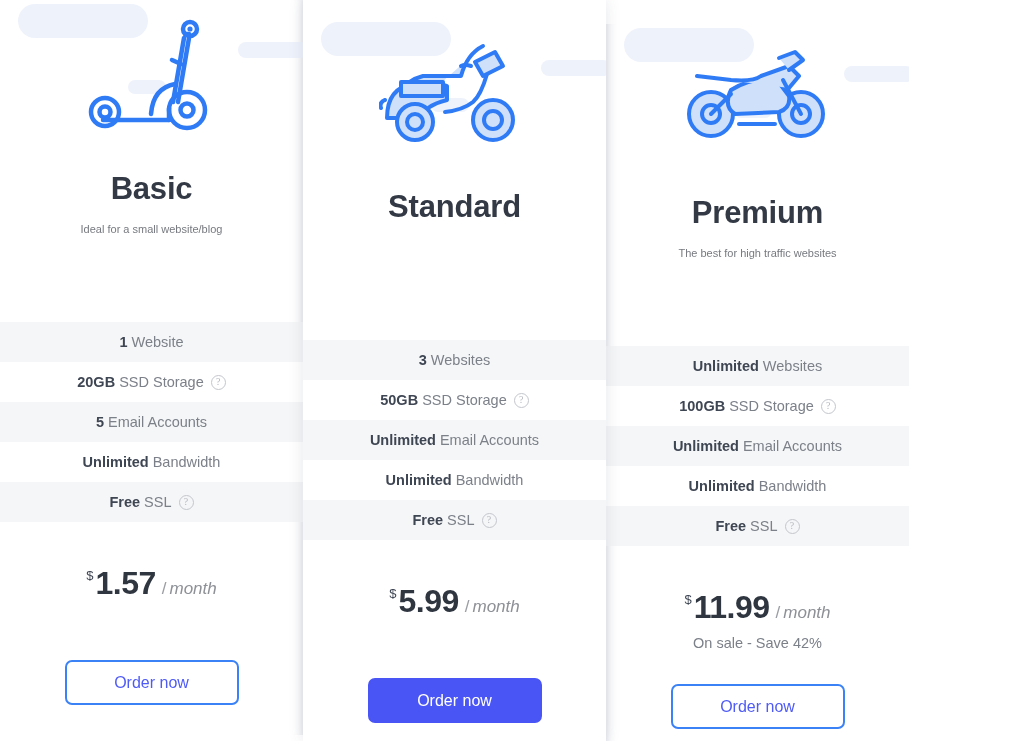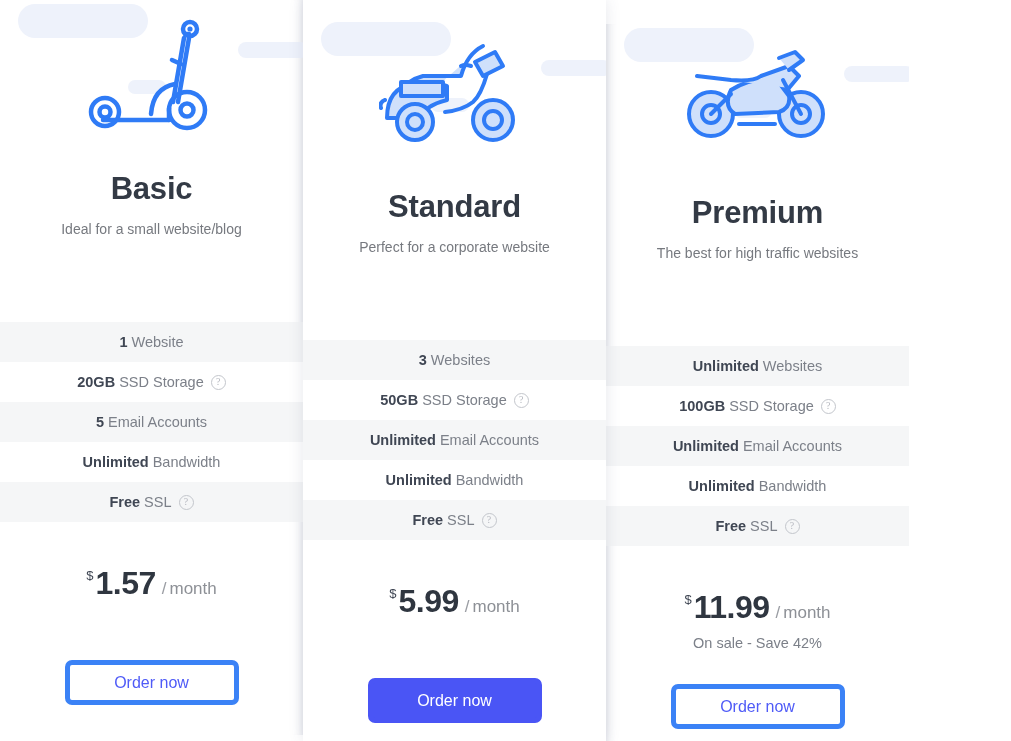--- a/index.html
+++ b/index.html
@@ -76,21 +76,21 @@
   }
   .plan-name {
     font-size: 31px;
     font-weight: bold;
     color: #333a45;
     letter-spacing: -0.2px;
     line-height: 38px;
   }
   .plan-tagline {
     margin-top: 11px;
-    font-size: 14px;
+    font-size: 11px;
     color: #76797f;
     line-height: 21px;
   }
 
   
   .features { flex: none; }
   .feature-row {
     height: 40px;
     display: flex;
     align-items: center;
@@ -149,20 +149,21 @@
     letter-spacing: -0.5px;
   }
   .slash {
     font-size: 17px;
     color: #9a9da3;
     margin: 0 3px 0 6px;
   }
   .period {
     font-size: 17px;
     color: #8d9096;
+    font-style: italic;
   }
   .sale {
     margin-top: 12px;
     font-size: 14.5px;
     color: #7c8089;
   }
 
   
   .cta-wrap {
     flex: none;
@@ -174,21 +175,21 @@
     width: 174px;
     height: 45px;
     border-radius: 7px;
     font-size: 16px;
     font-family: "Liberation Sans", sans-serif;
     cursor: pointer;
     display: flex;
     align-items: center;
     justify-content: center;
     background: #ffffff;
-    border: 5px solid #3b82f6;
+    border: 2px solid #3b82f6;
     color: #4f5bf7;
   }
   .cta.solid {
     background: #4a55f5;
     border-color: #4a55f5;
     color: #ffffff;
   }
 </style>
 </head>
 <body>
@@ -276,21 +277,20 @@
         <circle cx="36" cy="100" r="18" fill="#cfe0fb"></circle>
         <circle cx="36" cy="100" r="8"></circle>
         <circle cx="114" cy="98" r="20" fill="#cfe0fb"></circle>
         <circle cx="114" cy="98" r="9"></circle>
         <path d="M6 78 q-6 2 -4 8"></path>
       </g>
     </svg></div>
         </div>
         <div class="titles">
           <div class="plan-name">Standard</div>
-          <div class="plan-tagline">Perfect for a corporate website</div>
         </div>
         <div class="features">
           <div class="feature-row alt">
             <b>3</b>
             <span>Websites</span>
           </div>
           <div class="feature-row">
             <b>50GB</b>
             <span>SSD Storage</span>
             <span class="help-icon">?</span>

